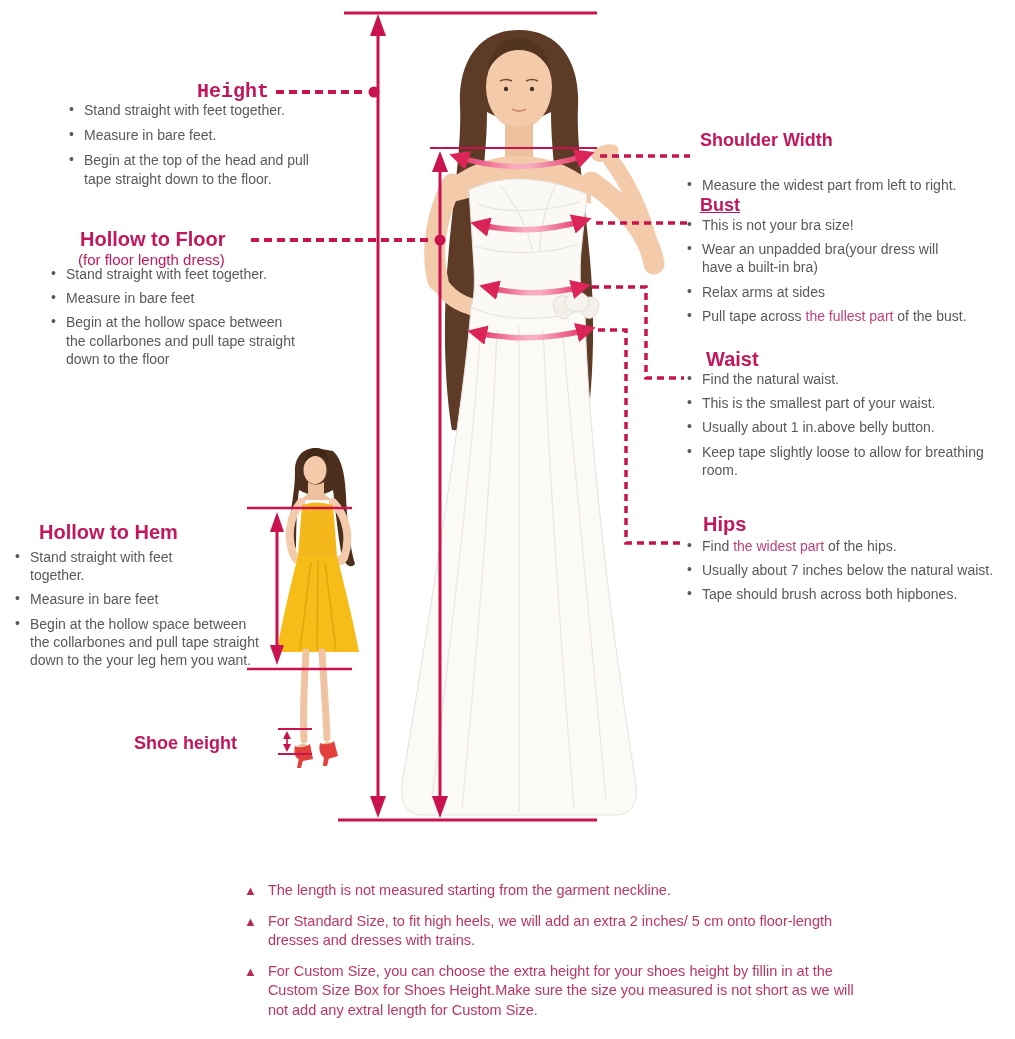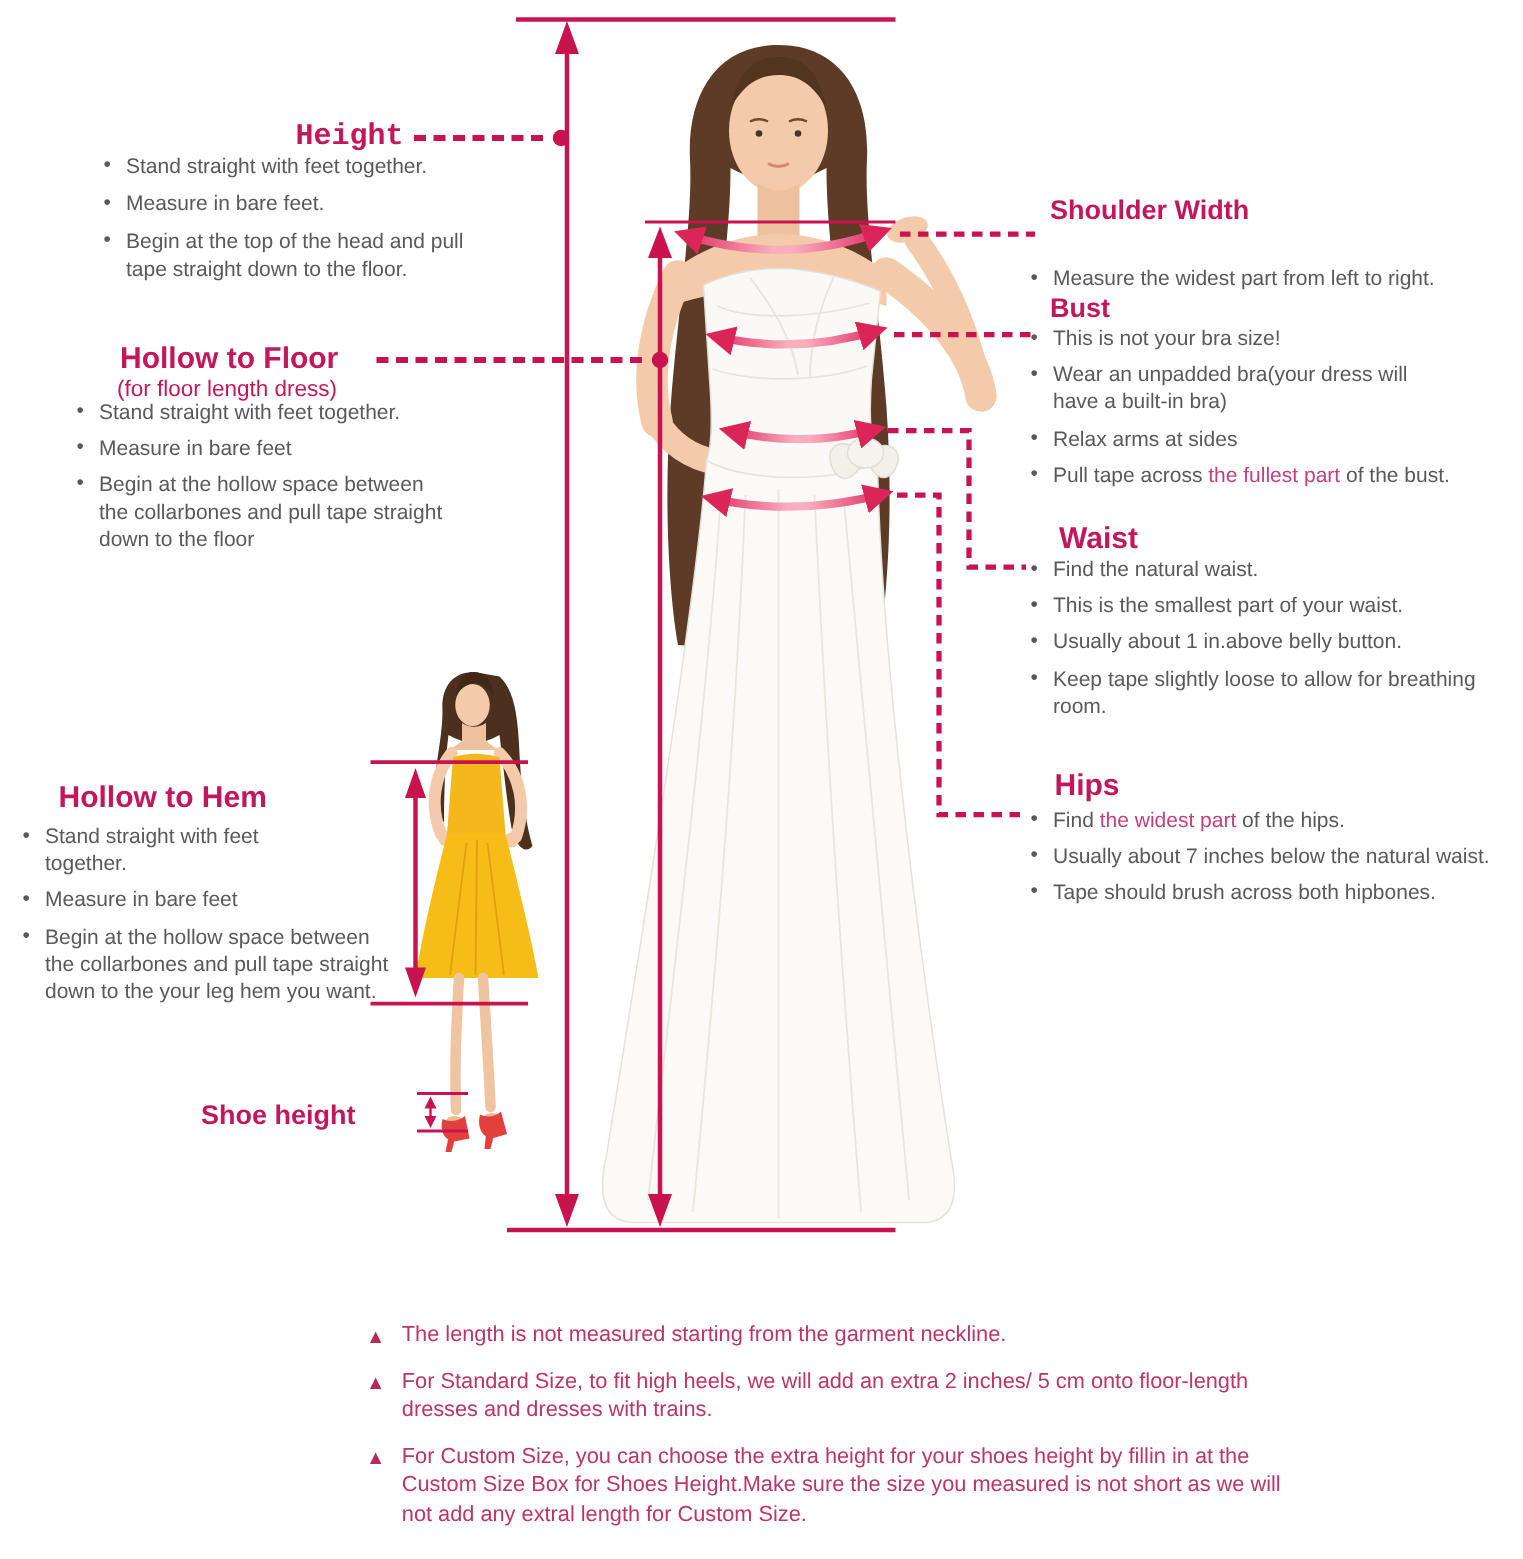--- a/index.html
+++ b/index.html
@@ -15,21 +15,21 @@
   ul.blt li::before{content:"\2022";position:absolute;left:3px;top:-1px;color:#58595B;}
   .hl{color:#C2417A;}
   #t-height{left:197px;top:80px;font-size:20px;font-family:Liberation Mono, monospace;}
   #l-height{left:66px;top:101px;width:250px;}
   #l-height li{margin-bottom:7px;}
   #t-h2f{left:80px;top:228px;font-size:20px;}
   #t-h2f-sub{left:78px;top:251px;}
   #l-h2f{left:48px;top:265px;width:256px;}
   #t-sw{left:700px;top:130px;font-size:18px;}
   #l-sw{left:684px;top:148px;width:322px;margin-top:28px;}
-  #t-bust{left:700px;top:195px;font-size:18px;}
+  #t-bust{left:700px;top:195px;font-size:18px;text-decoration:underline;}
   #l-bust{left:684px;top:216px;width:322px;}
   #l-bust li.narrow{width:262px;}
   #t-waist{left:706px;top:348px;font-size:20px;}
   #l-waist{left:684px;top:370px;width:312px;}
   #t-hips{left:703px;top:513px;font-size:20px;}
   #l-hips{left:684px;top:537px;width:312px;}
   #t-hth{left:39px;top:521px;font-size:20px;}
   #l-hth{left:12px;top:548px;width:244px;}
   #l-hth li.narrow{width:178px;}
   #l-hth li.med{width:232px;}

